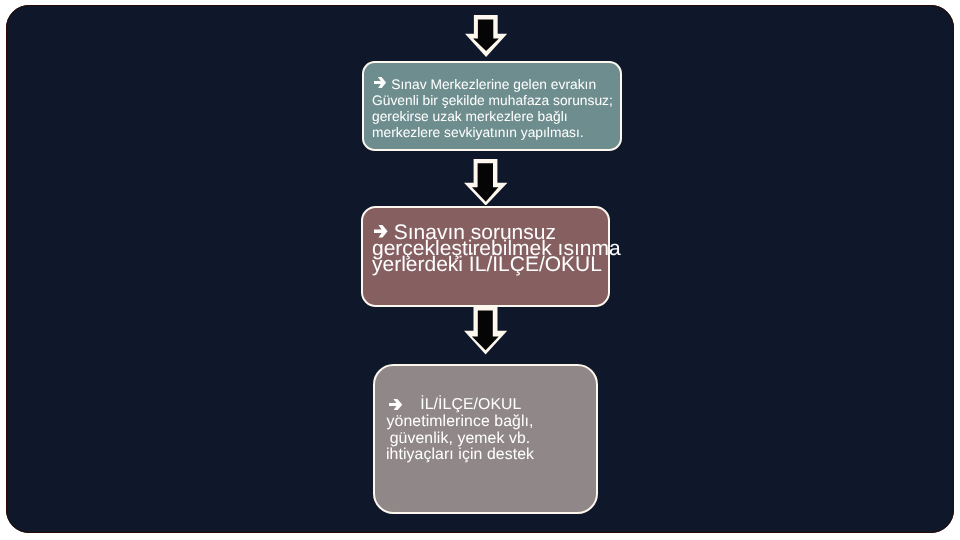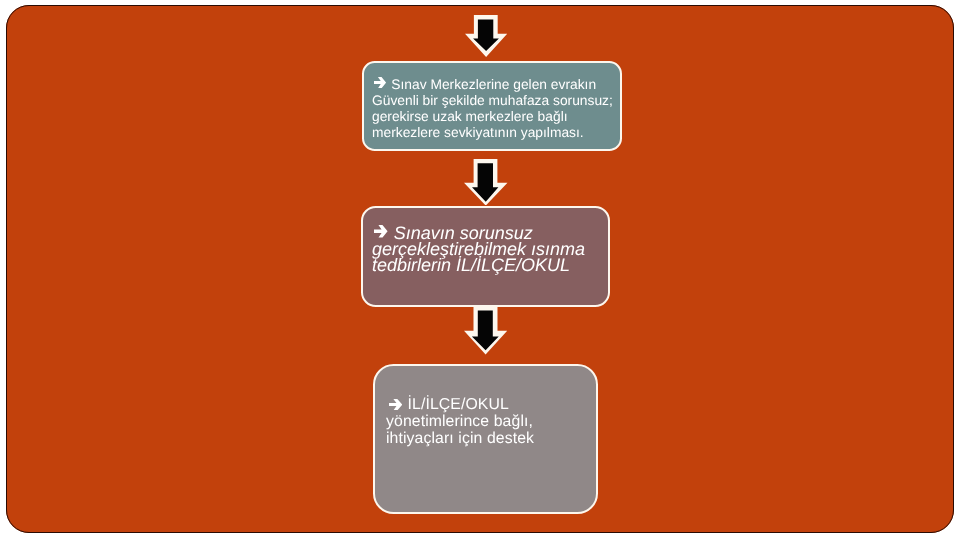--- a/index.html
+++ b/index.html
@@ -11,21 +11,21 @@
   .node-text{position:absolute;color:#ffffff;font-family:"Liberation Sans",sans-serif;-webkit-font-smoothing:antialiased;text-rendering:geometricPrecision;will-change:transform;transform:translateZ(0);}
   .node-text .line{display:block;white-space:pre;}
   .bullet-arrow{position:absolute;}
   .flow-arrow{position:absolute;}
 </style>
 </head>
 <body>
 
 <div id="stage">
 
-  <div id="slide" style="background: #c2410c;">
+  <div id="slide" style="background: #0f172a;">
 
     <svg class="flow-arrow" style="left:458.9px;top:10.4px;width:42.2px;height:41.9px" viewBox="0 0 42.2 41.9">
       <path d="M8.9 0 L32.7 0 L32.7 18.7 L42.2 18.7 L21.1 41.9 L0 18.7 L8.9 18.7 Z" fill="#fdf7ee"></path>
       <path d="M12.9 4.4 L28.3 4.4 L28.3 23.6 L33.9 23.6 L21.1 35.9 L8.1 23.6 L12.9 23.6 Z" fill="#050505"></path>
     </svg>
 
     <div class="node" style="left: 356.4px; top: 56.2px; width: 259.8px; height: 90.1px; border-radius: 12.8px; background: rgb(110, 141, 142); border-color: rgb(253, 247, 238);"></div>
     <svg class="bullet-arrow" style="left:367.6px;top:71.9px;width:12.1px;height:11.2px" viewBox="2.96 0.85 14.24 11.25" preserveAspectRatio="none">
       <path d="M2.96 4.89 L10.9 4.89 L7.6 0.85 L11.8 0.85 L17.2 6.4 L11.9 12.1 L7.7 12.1 L10.9 7.94 L2.96 7.94 Z" fill="#ffffff"></path>
     </svg>
@@ -38,37 +38,38 @@
 
     <svg class="flow-arrow" style="left:458.2px;top:153.6px;width:43.5px;height:46.6px" viewBox="0 0 43.5 46.6">
       <path d="M9.6 0 L33.4 0 L33.4 23.8 L43.5 23.8 L21.75 46.6 L0 23.8 L9.6 23.8 Z" fill="#fdf7ee"></path>
       <path d="M13.6 4.3 L29 4.3 L29 28.2 L34.4 28.2 L21.75 42.7 L8 28.2 L13.6 28.2 Z" fill="#050505"></path>
     </svg>
 
     <div class="node" style="left: 355.3px; top: 201.1px; width: 249.2px; height: 101.2px; border-radius: 14.8px; background: rgb(134, 95, 96); border-color: rgb(253, 247, 238);"></div>
     <svg class="bullet-arrow" style="left:368px;top:220.3px;width:13.6px;height:12.6px" viewBox="2.96 0.85 14.24 11.25" preserveAspectRatio="none">
       <path d="M2.96 4.89 L10.9 4.89 L7.6 0.85 L11.8 0.85 L17.2 6.4 L11.9 12.1 L7.7 12.1 L10.9 7.94 L2.96 7.94 Z" fill="#ffffff"></path>
     </svg>
-    <div class="node-text" style="left: 366.2px; top: 220px; font-size: 18px; line-height: 16.2px; color: rgb(255, 255, 255); font-style: italic;">
+    <div class="node-text" style="left: 366.2px; top: 220px; font-size: 21px; line-height: 16.2px; color: rgb(255, 255, 255);">
       <span class="line" style="padding-left:21.7px">Sınavın sorunsuz</span>
       <span class="line">gerçekleştirebilmek ısınma</span>
-      <span class="line">tedbirlerin İL/İLÇE/OKUL</span>
+      <span class="line">yerlerdeki İL/İLÇE/OKUL</span>
     </div>
 
     <svg class="flow-arrow" style="left:458.1px;top:301.4px;width:43.2px;height:48.6px" viewBox="0 0 43.2 48.6">
       <path d="M9.5 0 L33.5 0 L33.5 24.8 L43.2 24.8 L21.6 48.6 L0 24.8 L9.5 24.8 Z" fill="#fdf7ee"></path>
       <path d="M13.8 4.4 L28.8 4.4 L28.8 30.6 L34.7 30.6 L21.6 44.2 L7.9 30.6 L13.8 30.6 Z" fill="#050505"></path>
     </svg>
 
     <div class="node" style="left: 367.4px; top: 358.6px; width: 224.2px; height: 150.7px; border-radius: 20.5px; background: rgb(144, 136, 136); border-color: rgb(253, 247, 238);"></div>
     <svg class="bullet-arrow" style="left:382.9px;top:393.8px;width:13.4px;height:11.3px" viewBox="2.96 0.85 14.24 11.25" preserveAspectRatio="none">
       <path d="M2.96 4.89 L10.9 4.89 L7.6 0.85 L11.8 0.85 L17.2 6.4 L11.9 12.1 L7.7 12.1 L10.9 7.94 L2.96 7.94 Z" fill="#ffffff"></path>
     </svg>
-    <div class="node-text" style="left: 380.4px; top: 391.5px; font-size: 15.8px; line-height: 16.8px; letter-spacing: 0.1px; color: rgb(255, 255, 255);">
+    <div class="node-text" style="left: 380.4px; top: 391.5px; font-size: 15.8px; line-height: 16.8px; letter-spacing: 0.1px; color: rgb(255, 255, 255); text-align: center;">
       <span class="line" style="padding-left:21.6px">İL/İLÇE/OKUL</span>
       <span class="line">yönetimlerince bağlı,</span>
+      <span class="line">güvenlik, yemek vb.</span>
       <span class="line">ihtiyaçları için destek</span>
     </div>
 
   </div>
 
   <div id="slide-border" style="border-color: rgb(42, 11, 3);"></div>
 </div>
 
 </body></html>

